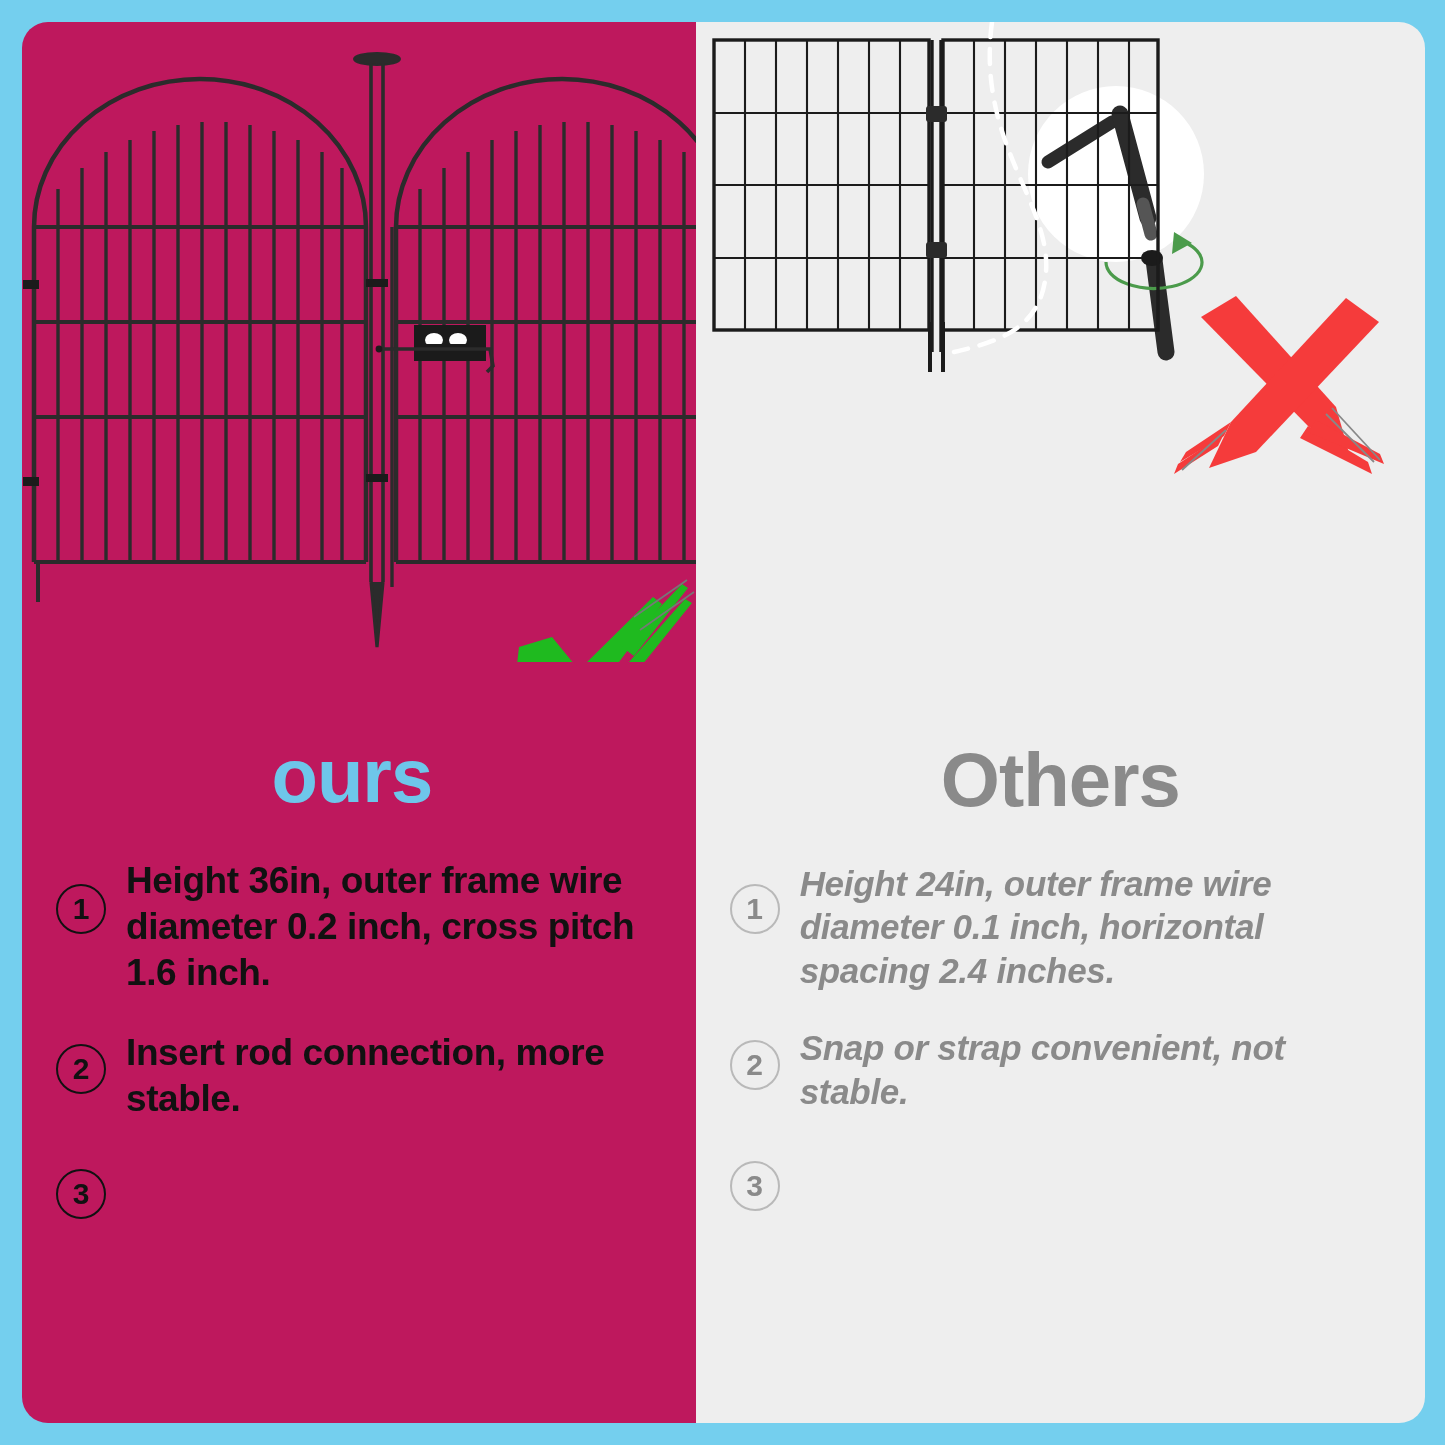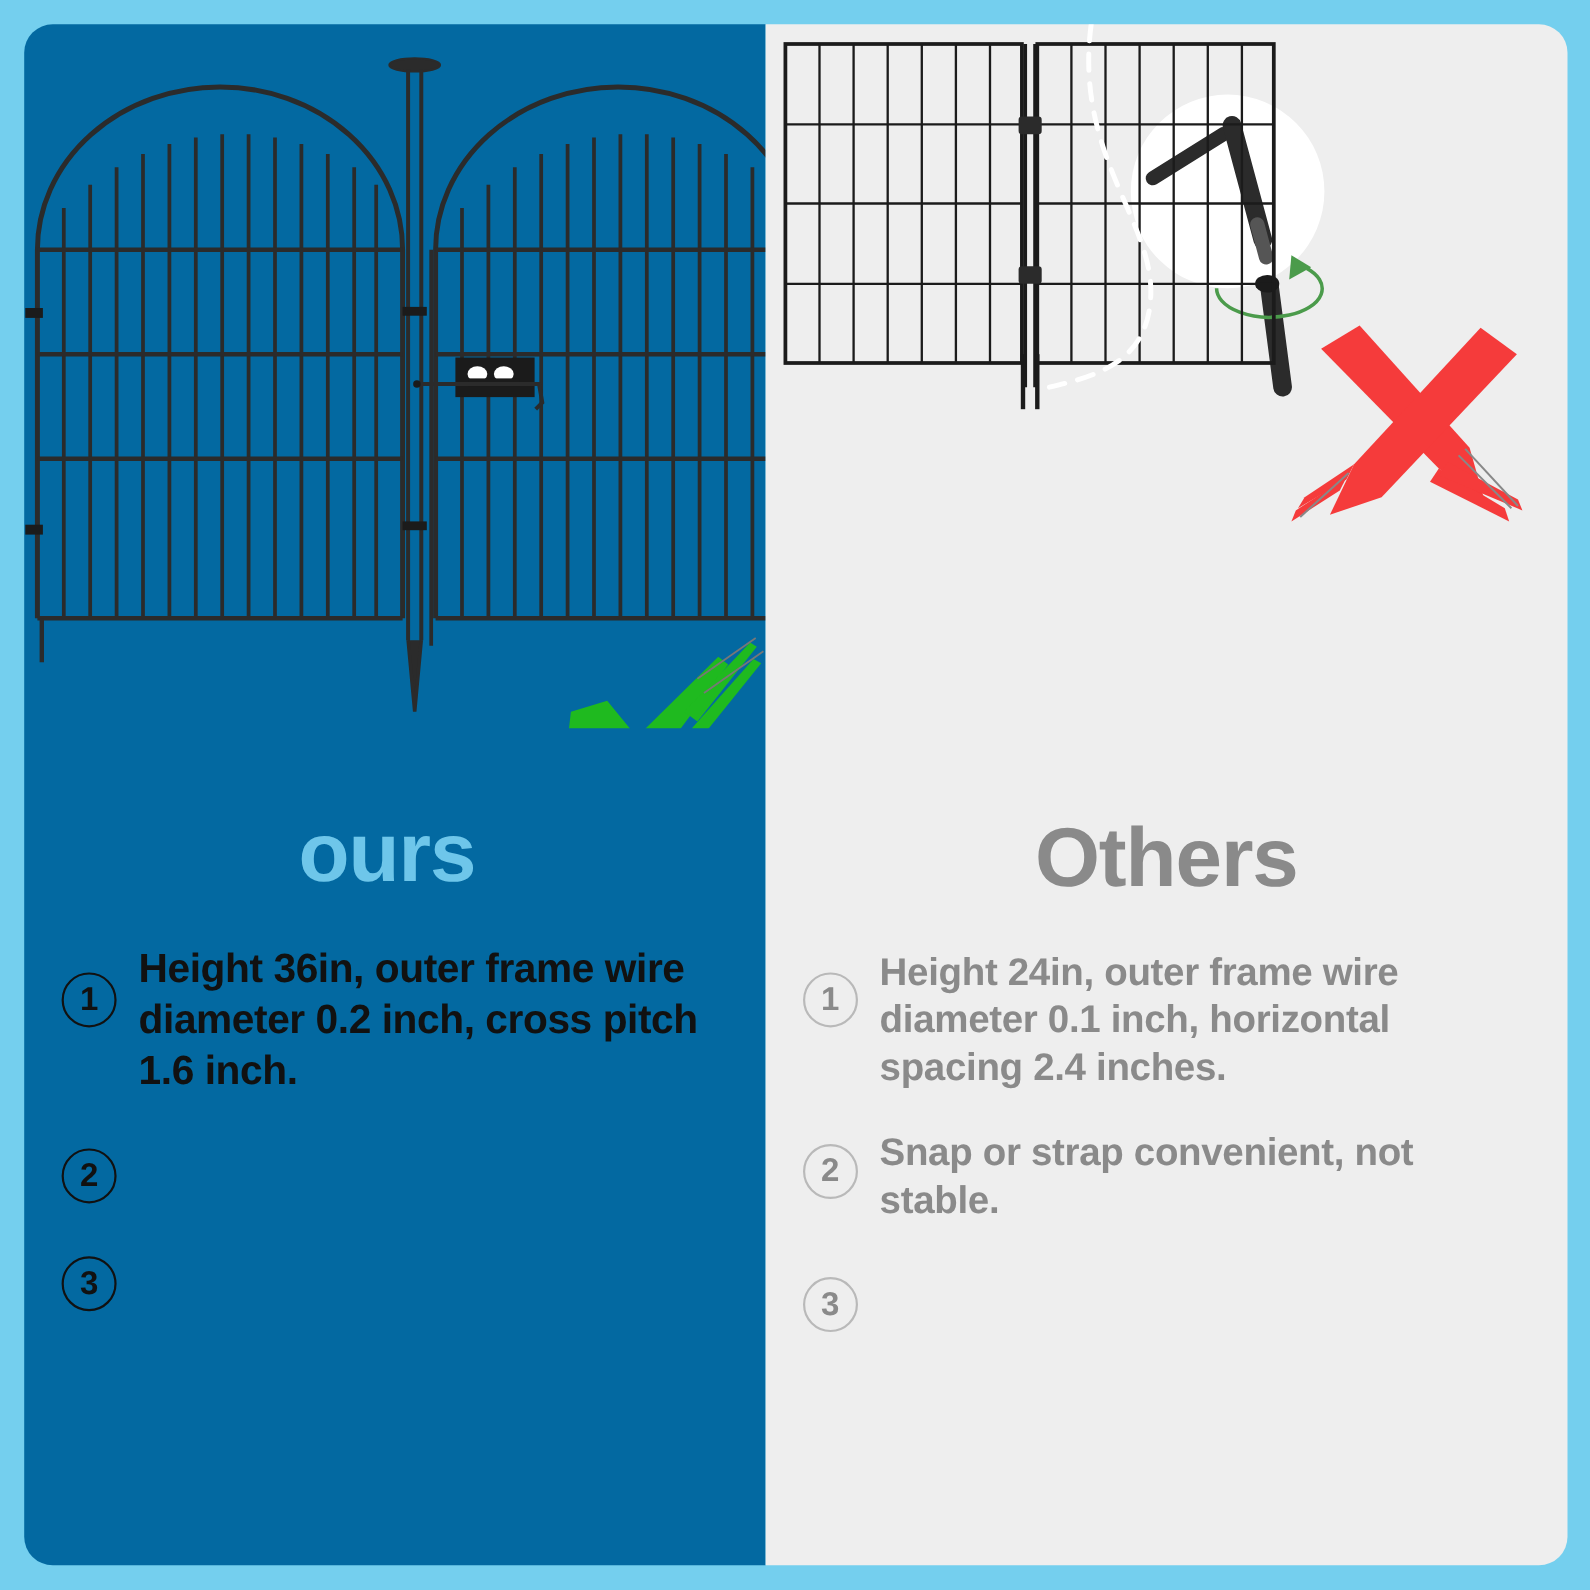--- a/index.html
+++ b/index.html
@@ -11,21 +11,21 @@
   }
   .frame{
     position:absolute;inset:0;
     display:flex;
     padding:22px 20px 22px 22px;
     box-sizing:border-box;
   }
   
   .panel{position:relative;height:100%;box-sizing:border-box;overflow:hidden;}
   .panel-ours{
-    width:713px;background:#0369a1;
+    width:713px;background:#be185d;
     border-radius:26px 0 0 26px;
   }
   .panel-others{
     width:772px;background:#eeeeee;
     border-radius:0 26px 26px 0;
   }
 
   
   .illus{position:relative;width:100%;}
   .illus-ours{height:640px;}
@@ -72,21 +72,21 @@
   }
   .num-ours{border:2px solid #111;color:#111;}
   .num-others{border:2px solid #b9b9b9;color:#8a8a8a;}
 
   .txt{
     margin-left:20px;
     line-height:1.24;
     font-weight:bold;
   }
   .txt-ours{font-size:37px;color:#111;letter-spacing:-0.4px;margin-left:20px;}
-  .txt-others{font-size:35px;color:#8a8a8a;letter-spacing:-0.3px;}
+  .txt-others{font-size:35px;color:#8a8a8a;letter-spacing:-0.3px;font-style:italic;}
 
   .item-ours-1 .num{margin-top:26px;}
   .item-others-1 .num{margin-top:22px;}
 </style>
 </head>
 <body>
 
 <div class="frame">
 
   <div class="panel panel-ours">
@@ -199,20 +199,21 @@
 
     <div class="title title-ours">ours</div>
 
     <div class="list list-ours">
       <div class="item item-ours-1">
         <div class="num num-ours">1</div>
         <div class="txt txt-ours">Height 36in, outer frame wire diameter 0.2 inch, cross pitch 1.6 inch.</div>
       </div>
       <div class="item">
         <div class="num num-ours">2</div>
+        <div class="txt txt-ours">Insert rod connection, more stable.</div>
       </div>
       <div class="item">
         <div class="num num-ours">3</div>
       </div>
     </div>
   </div>
 
   <div class="panel panel-others">
 
     <div class="illus illus-others">

